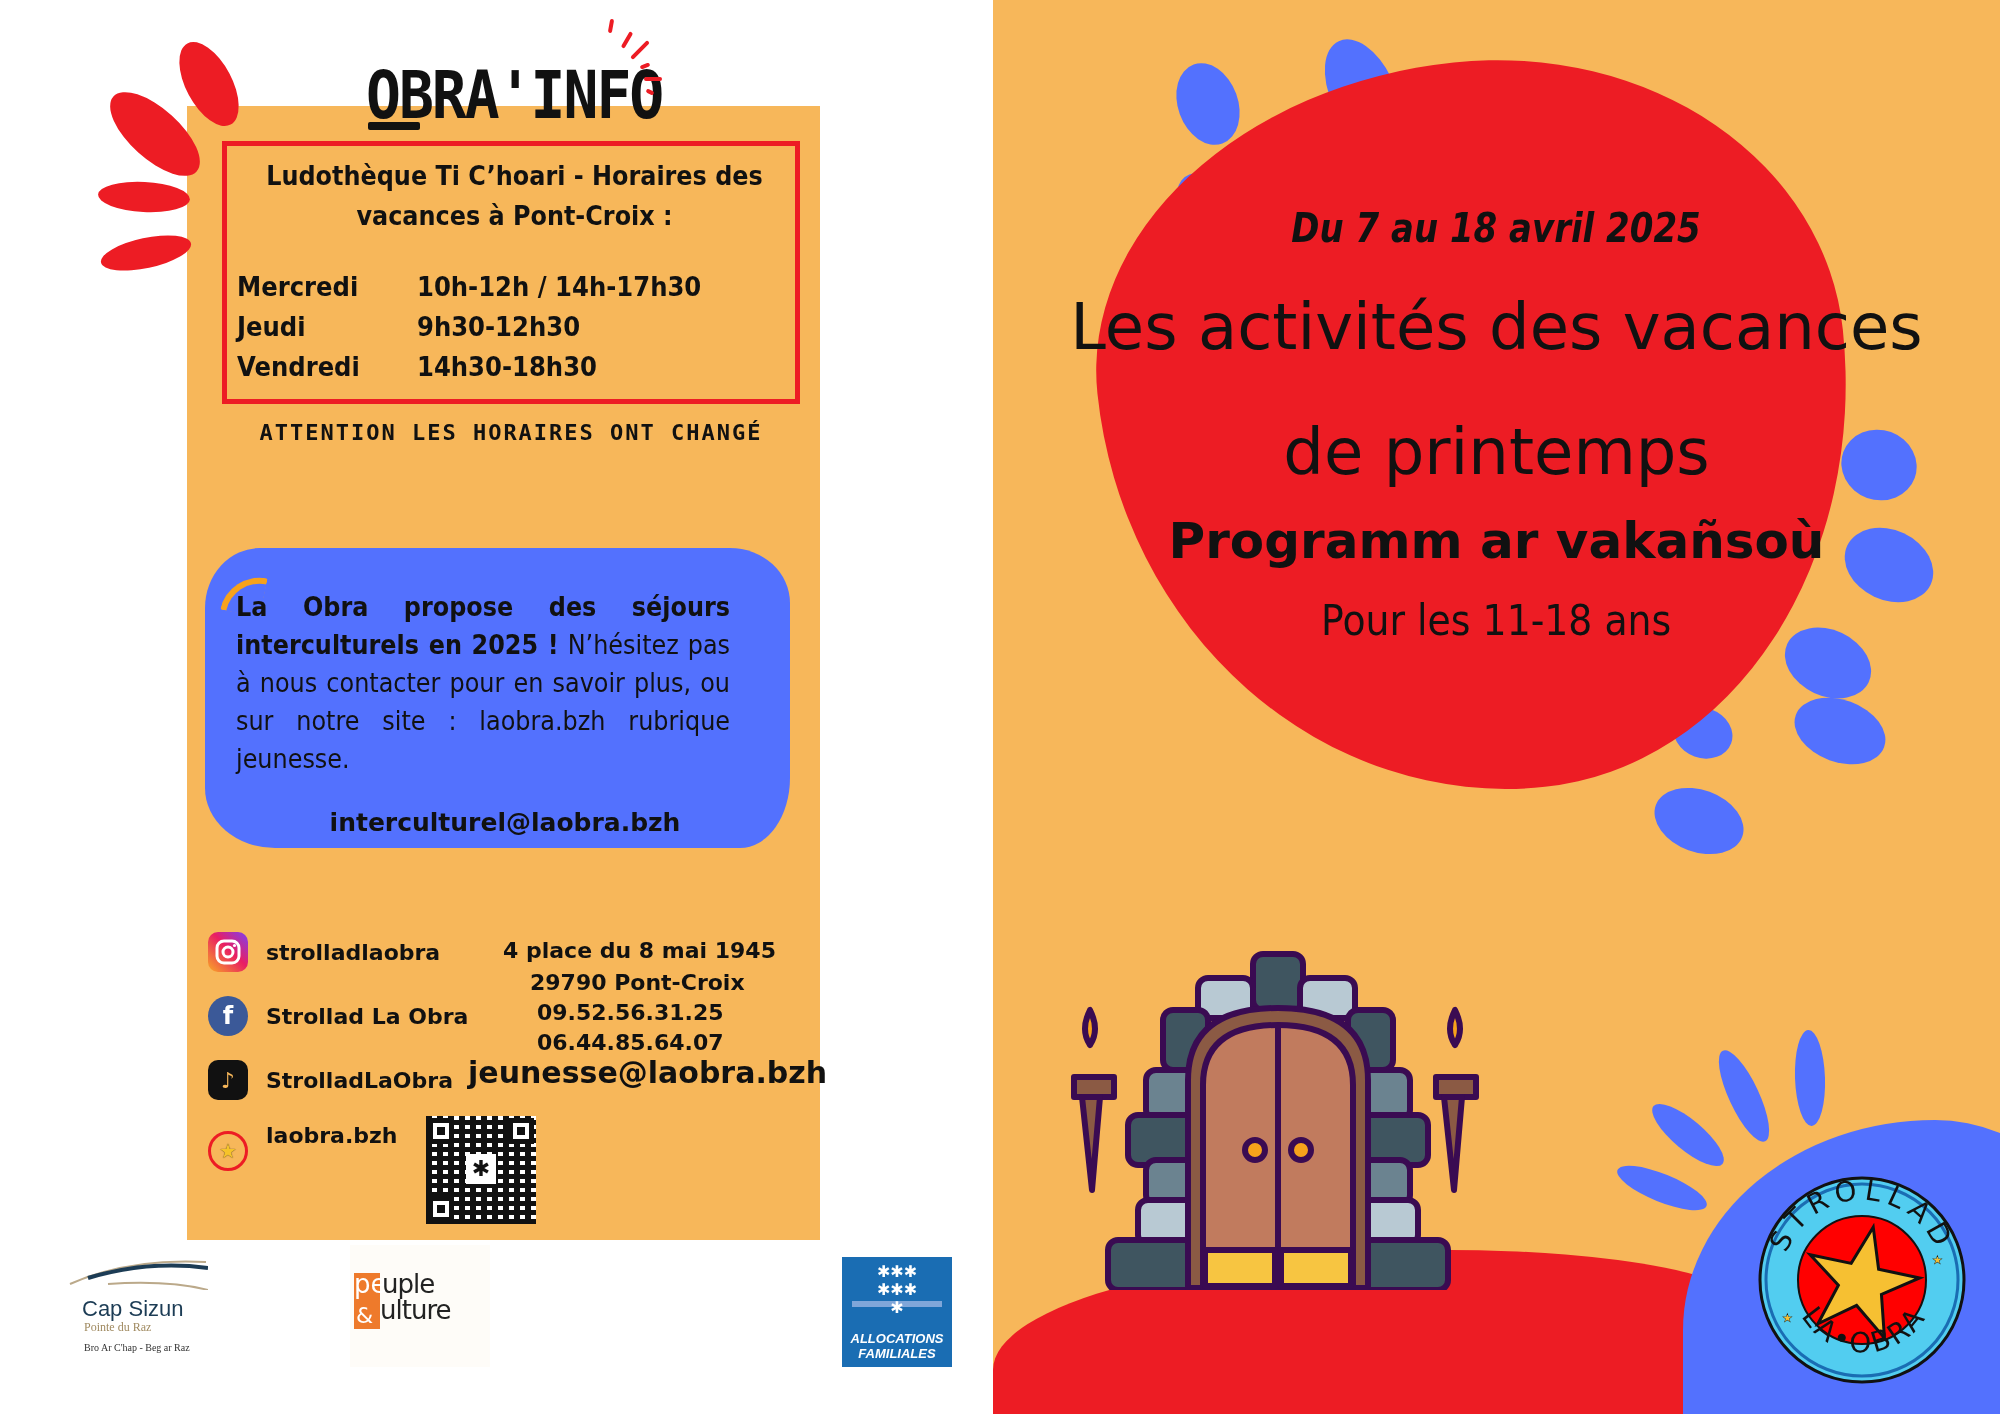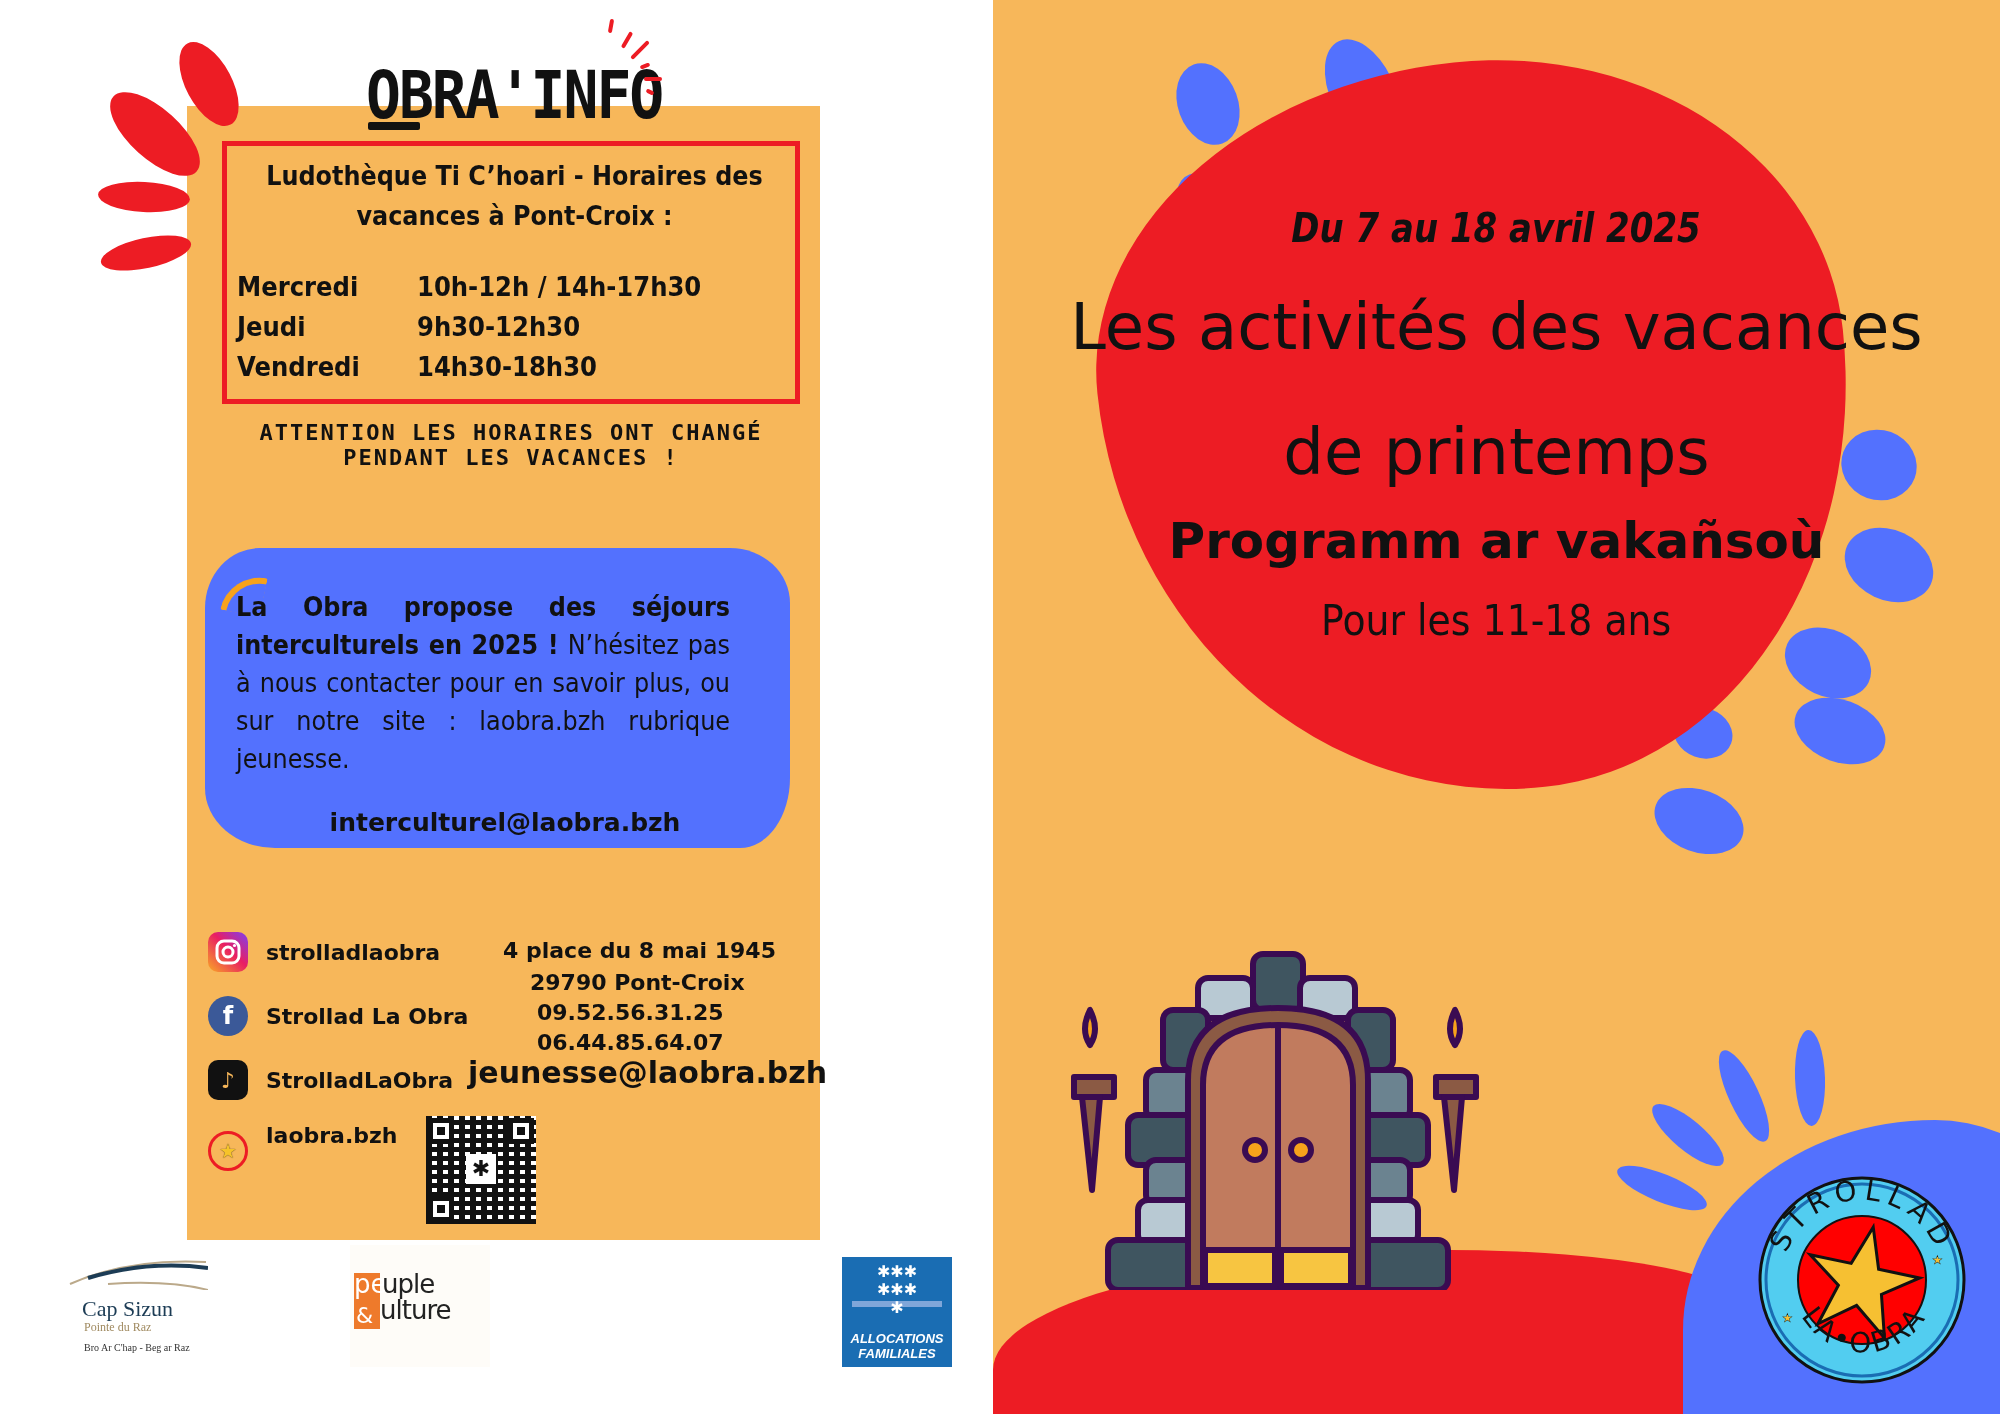--- a/index.html
+++ b/index.html
@@ -72,21 +72,21 @@
         repeating-linear-gradient(0deg, #111 0 5px, transparent 5px 9px);
       background-blend-mode: normal;
     }
     .qr-finder { position: absolute; width: 26px; height: 26px; border: 5px solid #111; background: #fff; }
     .qr-finder::after { content: ""; position: absolute; left: 4px; top: 4px; width: 8px; height: 8px; background: #111; }
     #qr-center { position: absolute; left: 40px; top: 38px; width: 30px; height: 30px; background: #fff; color: #111; font-size: 22px; text-align: center; line-height: 30px; font-family: "DejaVu Sans", sans-serif; }
 
     
     .logo { position: absolute; }
     #logo-capsizun { left: 60px; top: 1250px; width: 160px; height: 110px; }
-    #capsizun-name { position: absolute; left: 22px; top: 46px; font-family: Liberation Serif, serif; font-size: 22px; color: #1c3c55; white-space: nowrap; }
+    #capsizun-name { position: absolute; left: 22px; top: 46px; font-family: Liberation Sans, sans-serif; font-size: 22px; color: #1c3c55; white-space: nowrap; }
     #capsizun-sub { position: absolute; left: 24px; top: 70px; font-family: "Liberation Serif", serif; font-size: 12px; color: #a08a60; white-space: nowrap; }
     #capsizun-tag { position: absolute; left: 24px; top: 92px; font-family: "Liberation Serif", serif; font-size: 10px; color: #333; white-space: nowrap; }
     #capsizun-swoosh { position: absolute; left: 8px; top: 4px; width: 140px; height: 36px; }
 
     #logo-peuple { left: 350px; top: 1245px; width: 140px; height: 122px; background: #fefcf8; }
     #peuple-block { position: absolute; left: 4px; top: 28px; width: 26px; height: 56px; background: #ee7a2b; }
     #peuple-text1 { position: absolute; left: 32px; top: 24px; font-family: "DejaVu Sans", sans-serif; font-size: 26px; color: #222; letter-spacing: -1px; }
     #peuple-text2 { position: absolute; left: 30px; top: 50px; font-family: "DejaVu Sans", sans-serif; font-size: 26px; color: #222; letter-spacing: -1px; }
     #peuple-pe { position: absolute; left: 4px; top: 24px; font-family: "DejaVu Sans", sans-serif; font-size: 26px; color: #fff; }
     #peuple-amp { position: absolute; left: 6px; top: 58px; font-family: "DejaVu Sans", sans-serif; font-size: 22px; color: #fff; }
@@ -161,21 +161,20 @@
     <div class="hours-row" style="top:163px;">
       <span class="day">Jeudi</span><span class="time">9h30-12h30</span>
     </div>
     <div class="hours-row" style="top:203px;">
       <span class="day">Vendredi</span><span class="time">14h30-18h30</span>
     </div>
   </div>
 
   <div id="attention">
     <div>ATTENTION LES HORAIRES ONT CHANGÉ</div>
-    <div>PENDANT LES VACANCES !</div>
   </div>
 
   <div id="blue-box"></div>
   <div id="blue-accent"></div>
   <div id="blue-text"><b>La Obra propose des séjours interculturels en 2025 !</b><span> N’hésitez pas à nous contacter pour en savoir plus, ou sur notre site : laobra.bzh rubrique jeunesse.</span></div>
   <div id="blue-email">interculturel@laobra.bzh</div>
 
   <div class="social" style="top:931px;">
     <div class="social-icon" style="background:linear-gradient(45deg,#f9a825,#e91e63 55%,#7e3ff2);">
       <svg width="30" height="30" viewBox="0 0 30 30">

